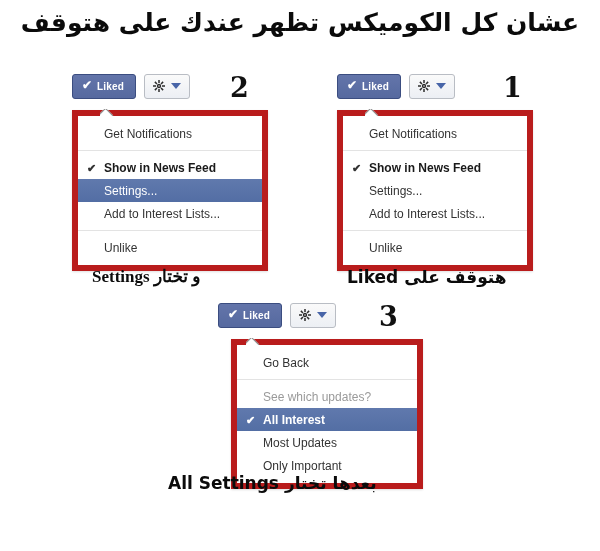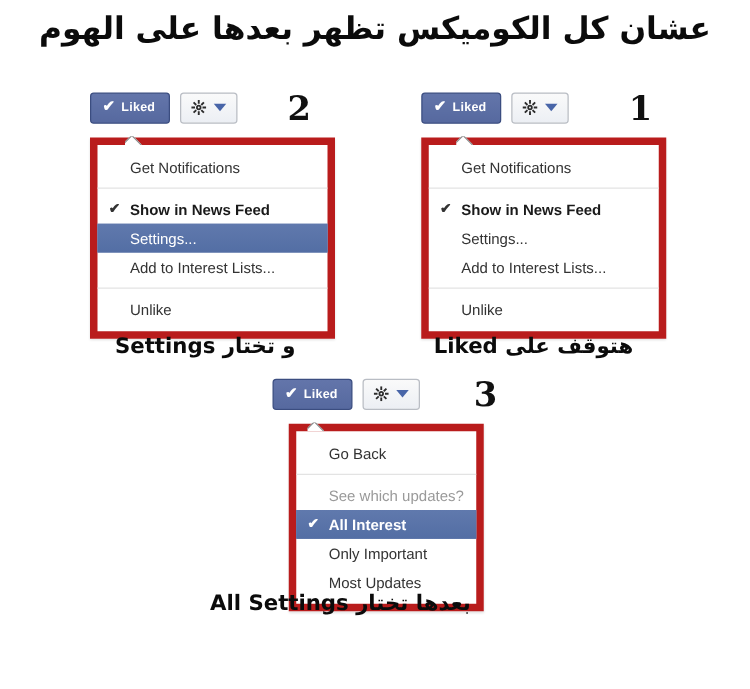--- a/index.html
+++ b/index.html
@@ -186,21 +186,21 @@
     font-size: 17px;
     font-weight: 700;
     color: #0b0b0b;
     white-space: nowrap;
     line-height: 22px;
   }
 </style>
 </head>
 <body>
 
-<div class="title">عشان كل الكوميكس تظهر بعدها على الهوم</div>
+<div class="title">عشان كل الكوميكس تظهر عندك على هتوقف</div>
 
 <div class="panel" style="left:72px; top:74px; width:200px;">
   <div class="btn-row">
     <div class="liked-btn">
       <span class="check">✔</span>
       <span class="label">Liked</span>
     </div>
     <div class="gear-btn">
       <span class="gear">
         <svg class="gear" viewBox="0 0 16 16" xmlns="http://www.w3.org/2000/svg">
@@ -278,21 +278,21 @@
       <span>Add to Interest Lists...</span>
     </div>
     <div class="menu-sep"></div>
     <div class="menu-item">
       <span>Unlike</span>
     </div>
     <div class="menu-pad-bot"></div>
   </div>
 </div>
 
-<div class="caption" style="left:92px; top:266px;">و تختار Settings</div>
+<div class="caption" style="left:92px; top:266px;font-family:Liberation Serif, serif;">و تختار Settings</div>
 <div class="caption" style="left:347px; top:266px;">هتوقف على Liked</div>
 
 <div class="panel" style="left:218px; top:303px; width:200px;">
   <div class="btn-row">
     <div class="liked-btn">
       <span class="check">✔</span>
       <span class="label">Liked</span>
     </div>
     <div class="gear-btn">
       <span class="gear">
@@ -300,38 +300,38 @@
           <path fill="#2c2c2c" d="M8 5.1A2.9 2.9 0 1 0 8 10.9 2.9 2.9 0 1 0 8 5.1zm0 1.9a1 1 0 1 1 0 2 1 1 0 0 1 0-2z"></path>
           <path fill="#2c2c2c" d="M7 0h2v4H7zM7 12h2v4H7zM0 7h4v2H0zM12 7h4v2h-4zM1.8 3.2l1.4-1.4 2.8 2.8-1.4 1.4zM10 11.4l1.4-1.4 2.8 2.8-1.4 1.4zM3.2 14.2l-1.4-1.4 2.8-2.8 1.4 1.4zM11.4 6l-1.4-1.4 2.8-2.8 1.4 1.4z"></path>
         </svg>
       </span>
       <span class="caret"></span>
     </div>
   </div>
 
   <div class="step-num" style="left:161px; top:0px;">3</div>
 
-  <div class="menu" style="left:13px; top:36px; width:156px;">
+  <div class="menu" style="left:13px; top:36px; width:192px;">
     <div class="caret-up" style="left:9px;"></div>
     <div class="menu-pad-top"></div>
 
     <div class="menu-item">
       <span>Go Back</span>
     </div>
     <div class="menu-sep"></div>
     <div class="menu-item muted">
       <span>See which updates?</span>
     </div>
     <div class="menu-item bold selected">
       <span class="tick">✔</span>
       <span>All Interest</span>
     </div>
     <div class="menu-item">
+      <span>Most Updates</span>
+    </div>
+    <div class="menu-item">
       <span>Only Important</span>
     </div>
-    <div class="menu-item">
-      <span>Most Updates</span>
-    </div>
     <div class="menu-pad-bot"></div>
   </div>
 </div>
 
 <div class="caption" style="left:168px; top:472px;">بعدها تختار All Settings</div>
 
 </body></html>

